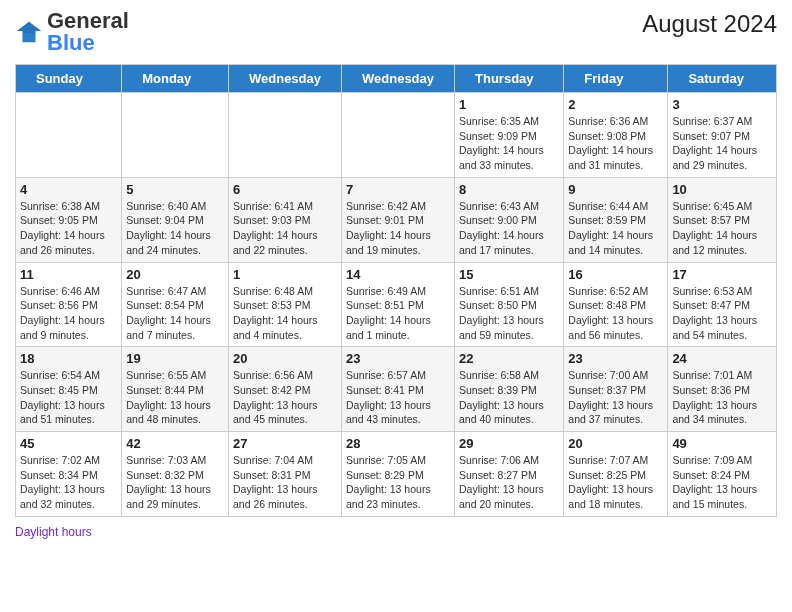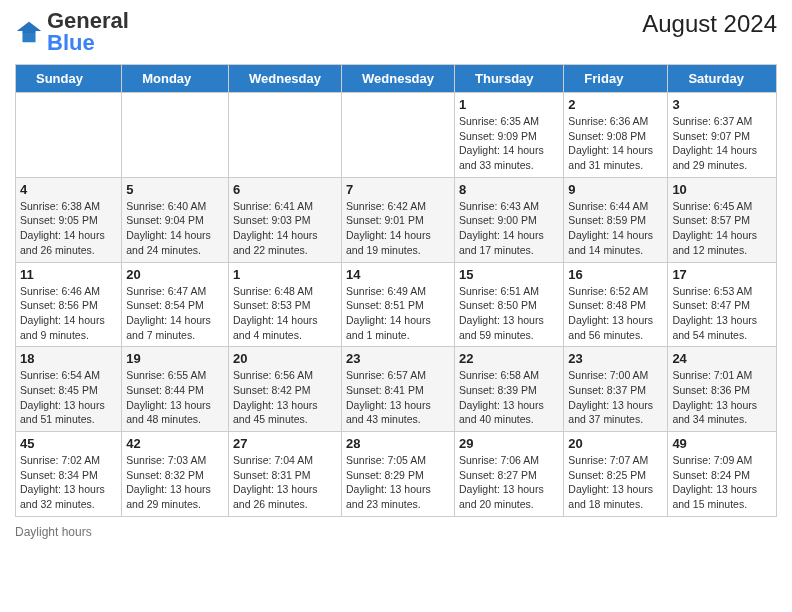--- a/index.html
+++ b/index.html
@@ -80,21 +80,21 @@
       color: #333;
       font-size: 10.5px;
       line-height: 1.4;
     }
     .empty-cell {
       background: #fff !important;
     }
     .footer {
       margin-top: 8px;
       font-size: 12px;
-      color: #737373;
+      color: #6d28d9;
     }
   </style>
 </head>
 <body>
 
 <div class="header">
   <div class="logo">
     <svg class="logo-icon" viewBox="0 0 30 30">
       <polygon points="15,4 28,14 22,14 22,26 8,26 8,14 2,14" fill="#2b7dc8"></polygon>
       <polygon points="15,4 28,14 22,14 22,16 8,16 8,14 2,14" fill="#1a5fa8" opacity="0.3"></polygon>

